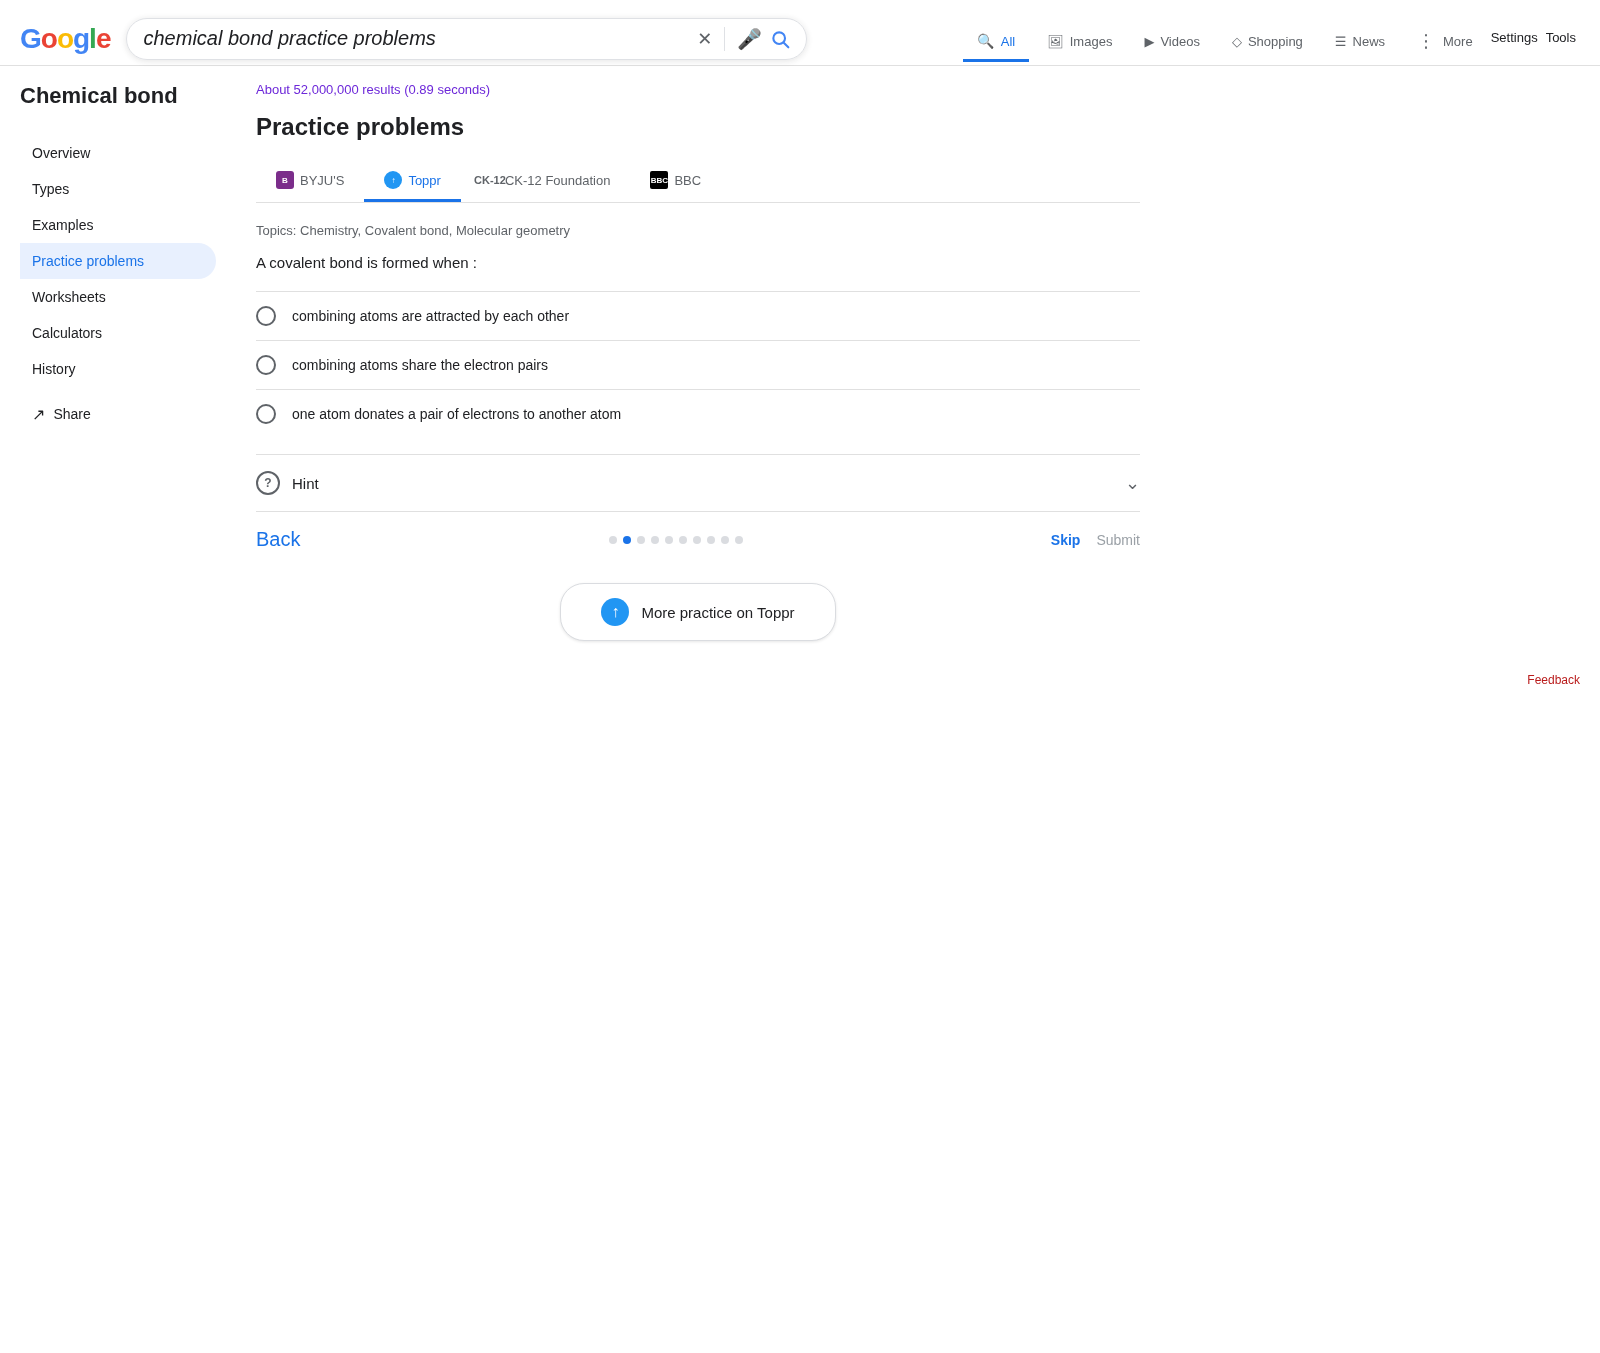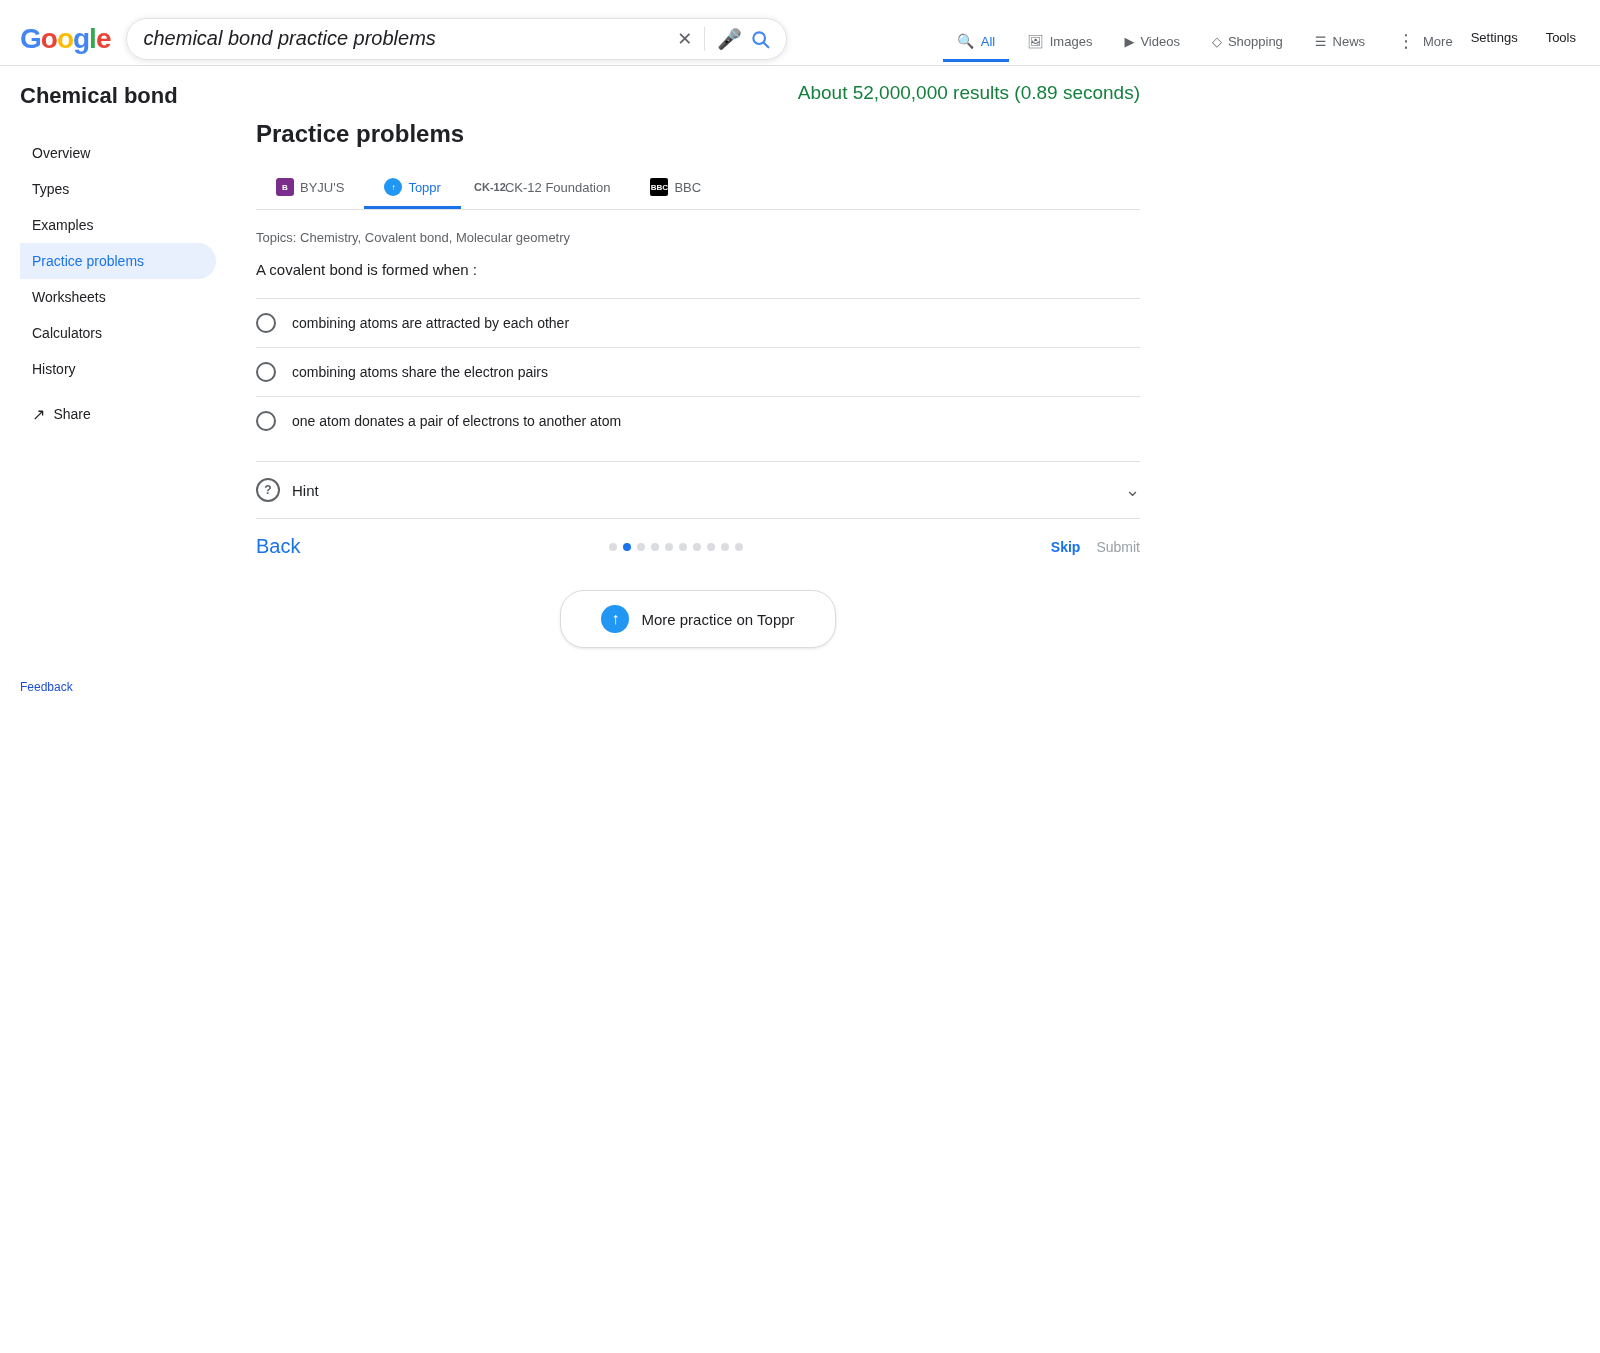--- a/index.html
+++ b/index.html
@@ -101,21 +101,21 @@
       white-space: nowrap;
       text-decoration: none;
     }
     .nav-tab.active {
       color: #1a73e8;
       border-bottom: 3px solid #1a73e8;
     }
 
     .settings-tools {
       display: flex;
-      gap: 20px;
+      gap: 0;
       margin-left: auto;
       color: #202124;
       font-size: 13px;
     }
     .settings-tools span { cursor: pointer; padding: 10px 4px; }
 
     
     .main-content {
       display: flex;
       padding: 16px 20px 0 20px;
@@ -166,24 +166,23 @@
       margin-top: 8px;
     }
 
     
     .content {
       flex: 1;
       padding-left: 16px;
       max-width: 900px;
     }
     .results-info {
-      font-size: 19px;
-      color: #15803d;
+      font-size: 13px;
+      color: #6d28d9;
       margin-bottom: 16px;
-      text-align: right;
     }
     .results-title {
       font-size: 24px;
       font-weight: bold;
       color: #202124;
       margin-bottom: 20px;
     }
 
     
     .source-tabs {
@@ -388,23 +387,23 @@
     }
     .toppr-arrow {
       color: white;
       font-size: 16px;
       font-weight: bold;
     }
 
     
     .feedback-row {
       display: flex;
-      justify-content: flex-start;
+      justify-content: flex-end;
       padding: 16px 20px;
-      color: #1d4ed8;
+      color: #b91c1c;
       font-size: 12px;
       cursor: pointer;
     }
 
     .more-dots-icon {
       font-size: 18px;
       letter-spacing: 2px;
     }
   </style>
 </head>

